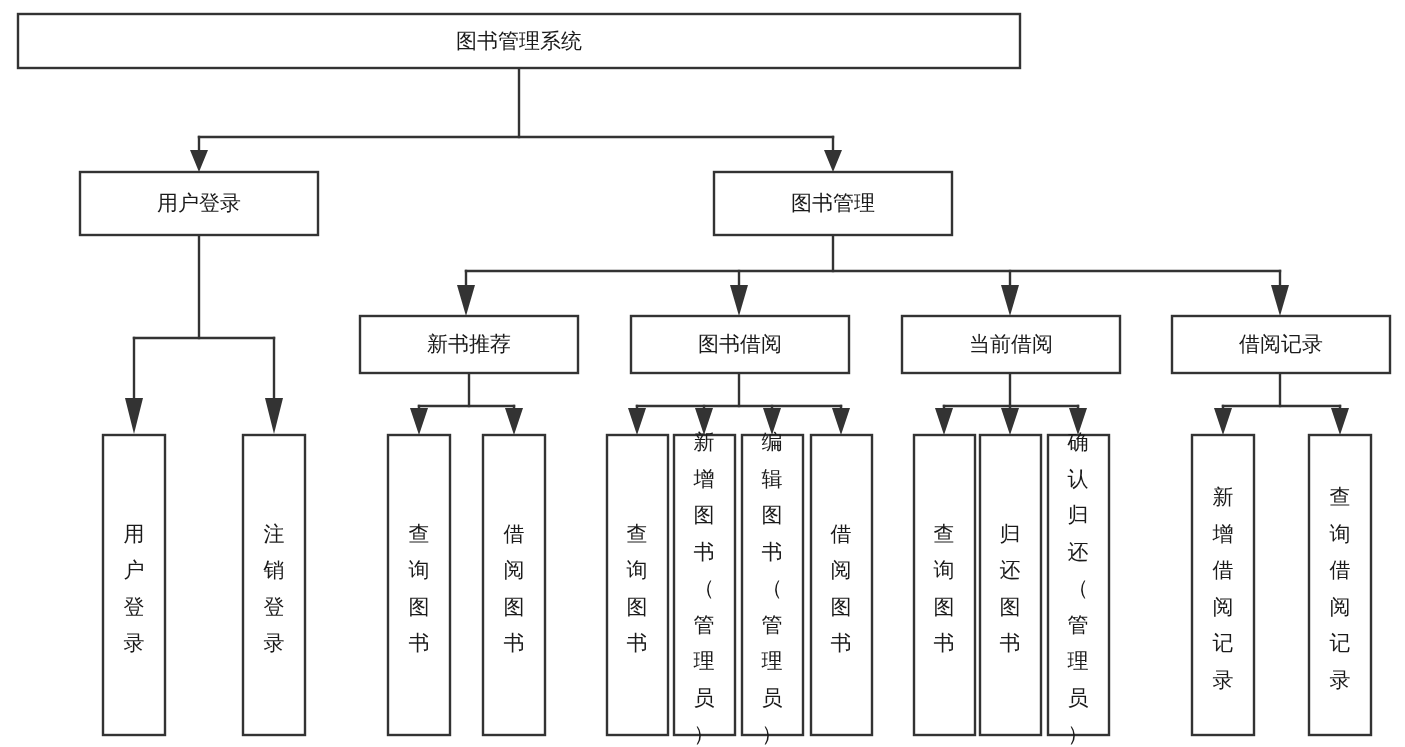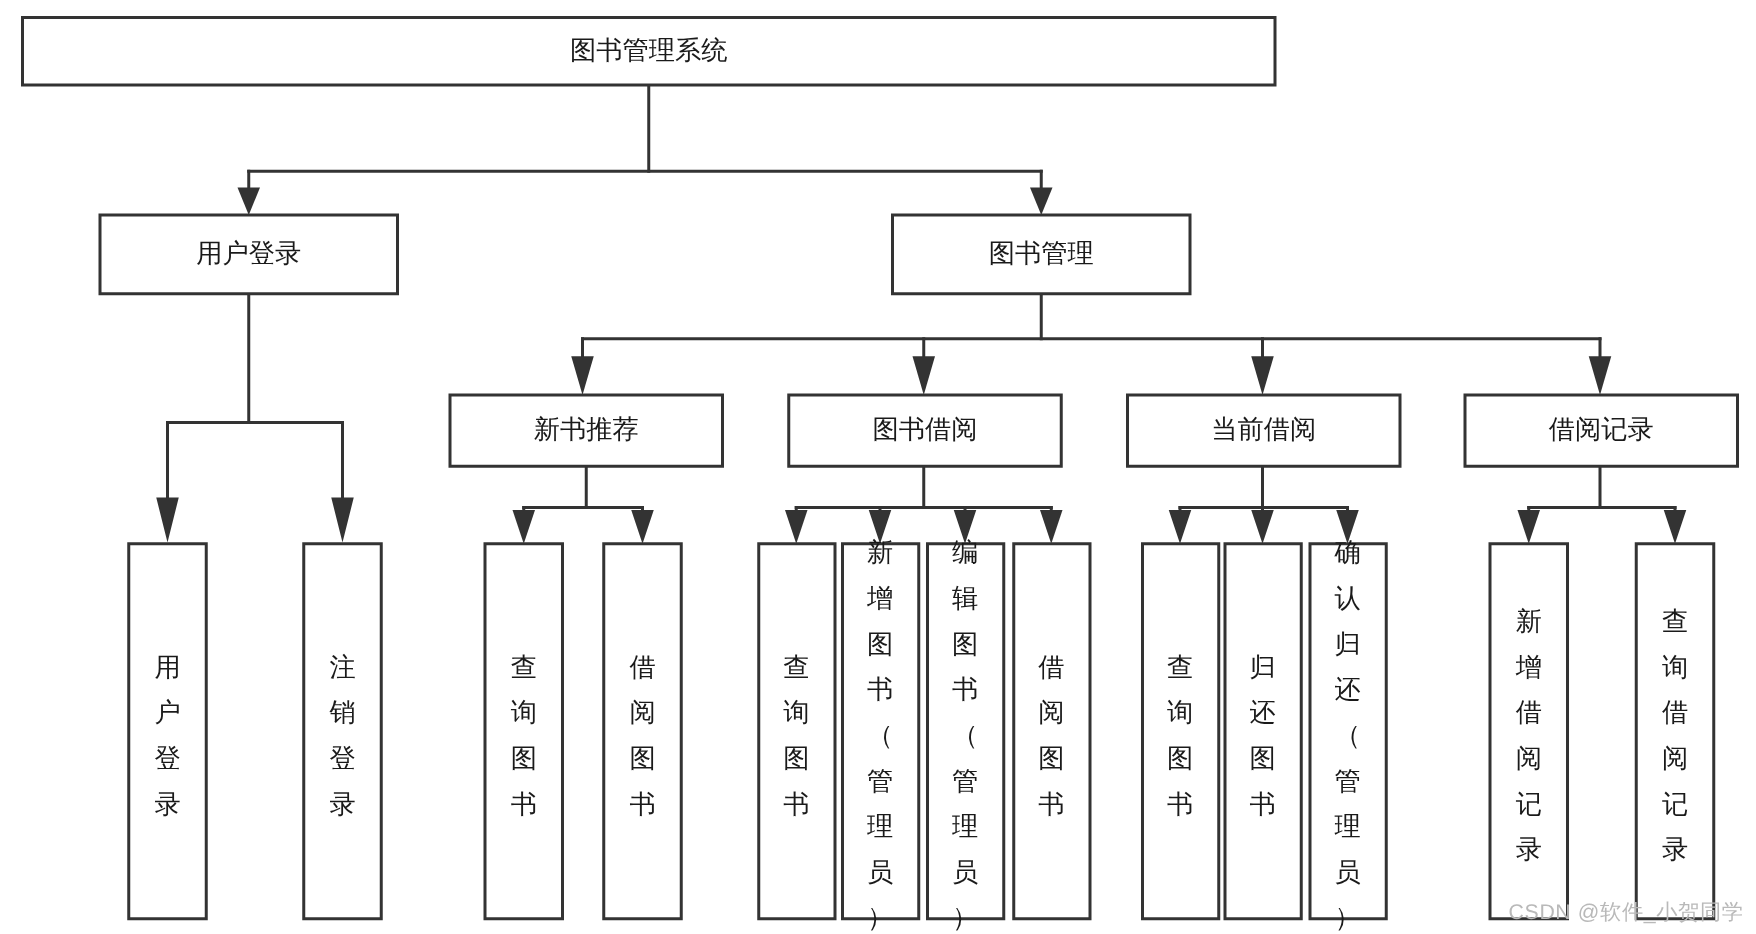--- a/index.html
+++ b/index.html
@@ -231,15 +231,14 @@
       <rect class="node-box" x="1192" y="435" width="62" height="300"></rect>
       <text class="node-label-vertical vtext" x="1223" y="585"><tspan x="1223" y="504.0">新</tspan><tspan x="1223" y="540.5">增</tspan><tspan x="1223" y="577.0">借</tspan><tspan x="1223" y="613.5">阅</tspan><tspan x="1223" y="650.0">记</tspan><tspan x="1223" y="686.5">录</tspan></text>
     </g>
     <g>
       <rect class="node-box" x="1309" y="435" width="62" height="300"></rect>
       <text class="node-label-vertical vtext" x="1340" y="585"><tspan x="1340" y="504.0">查</tspan><tspan x="1340" y="540.5">询</tspan><tspan x="1340" y="577.0">借</tspan><tspan x="1340" y="613.5">阅</tspan><tspan x="1340" y="650.0">记</tspan><tspan x="1340" y="686.5">录</tspan></text>
     </g>
 
   </svg>
 
-  <div class="watermark">CSDN @软件_小贺同学</div>
 
 </div>
 
 </body></html>

